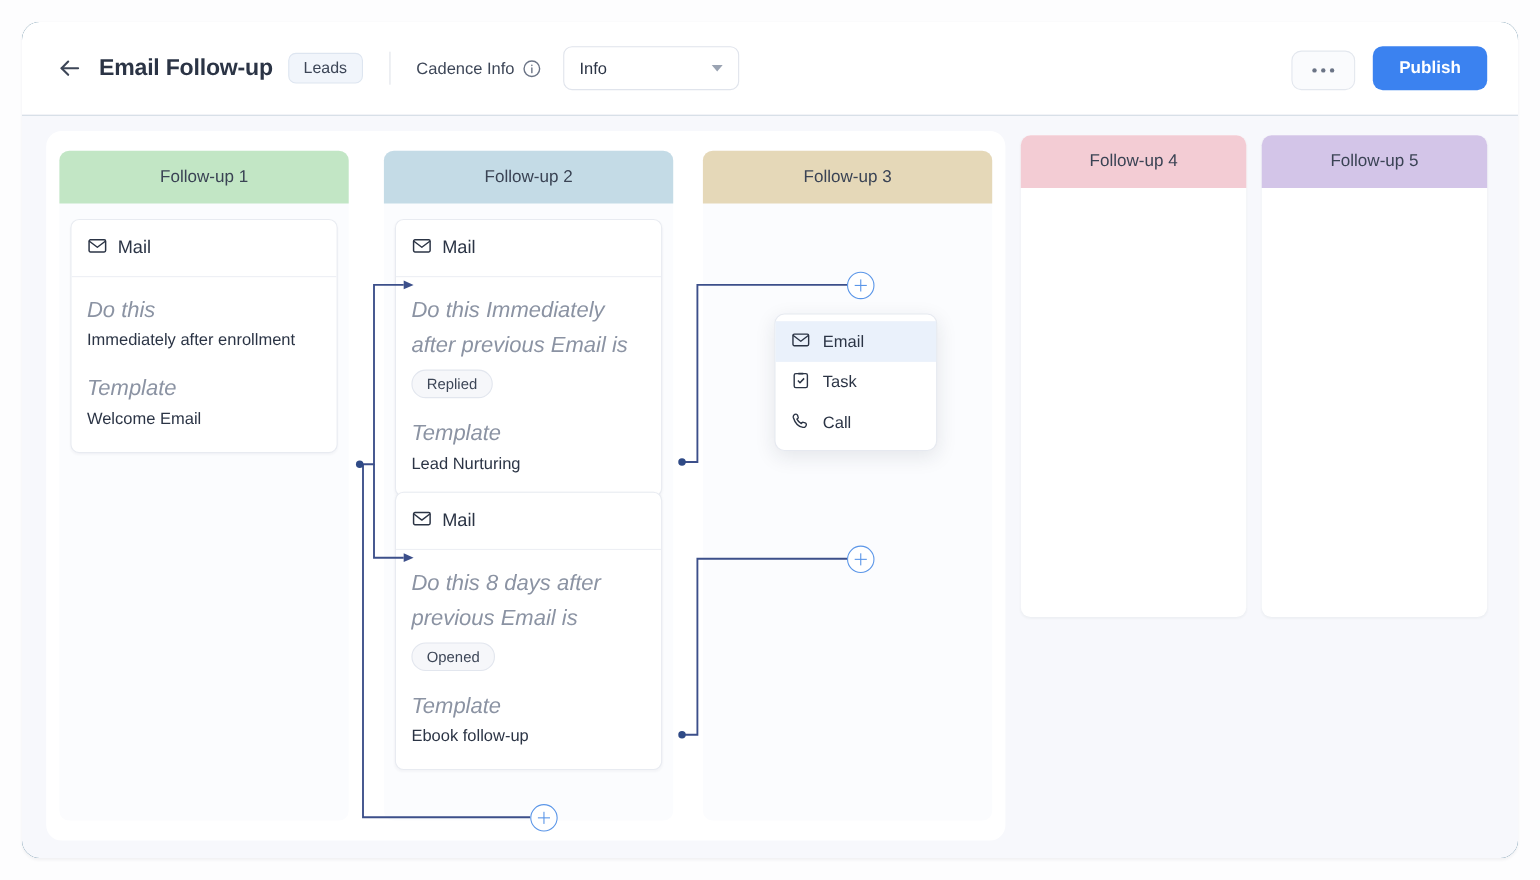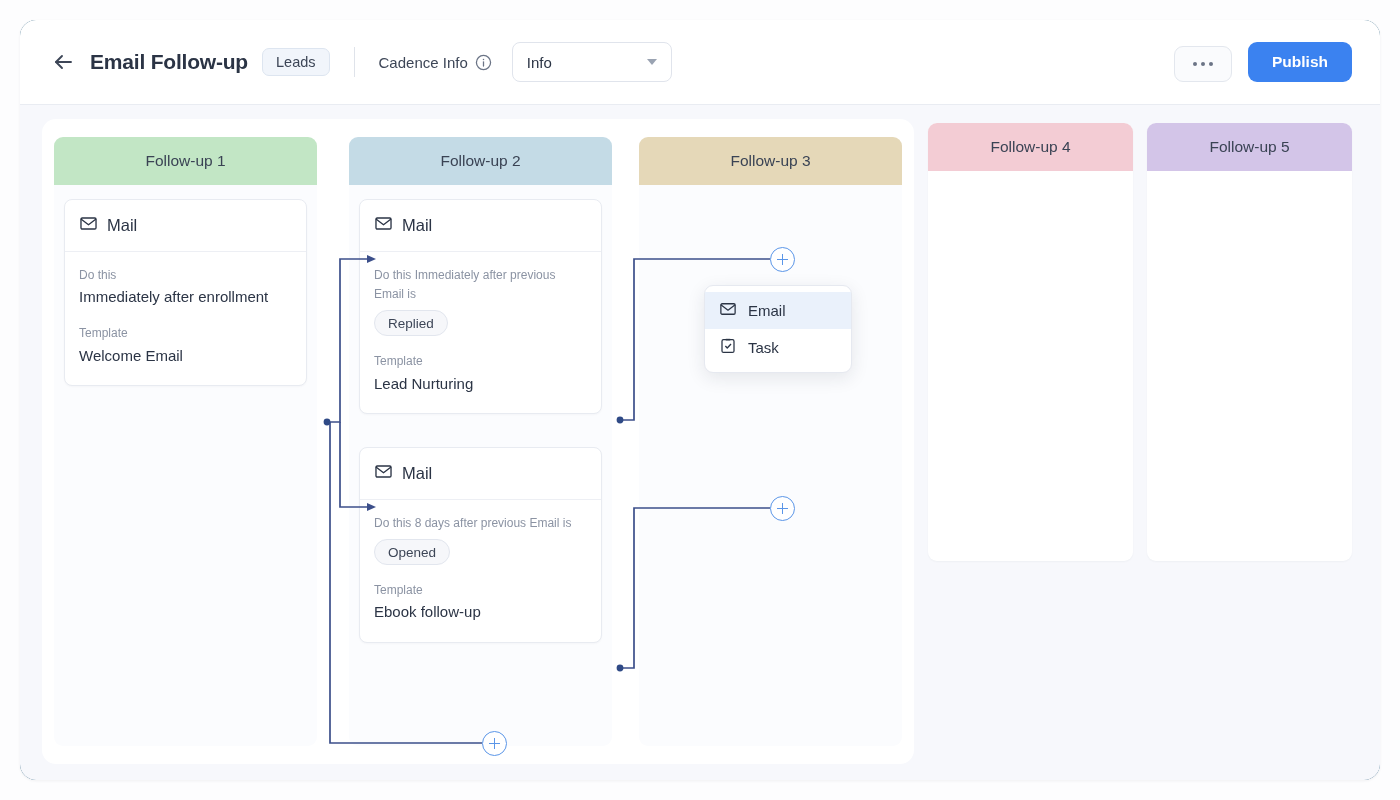--- a/index.html
+++ b/index.html
@@ -204,23 +204,24 @@
     border-bottom: 1px solid #edeff4;
   }
   .card-head-title {
     font-size: 16.5px;
     color: #2b3445;
   }
   .card-body {
     padding: 14px 14px 18px 14px;
   }
   .field-label {
-    font-size: 12px;
+    font-size: 20px;
     color: #8b93a3;
     line-height: 1.6;
+    font-style: italic;
   }
   .field-value {
     font-size: 15px;
     color: #2b3445;
     line-height: 1.55;
   }
   .chip {
     display: inline-flex;
     align-items: center;
     height: 26px;
@@ -457,16 +458,24 @@
         <span>
           <svg width="18" height="18" viewBox="0 0 24 24" fill="none" stroke="#2b3445" stroke-width="1.7" stroke-linejoin="round">
             <rect x="4" y="3.5" width="16" height="17" rx="2"></rect>
             <line x1="9" y1="3.5" x2="15" y2="3.5" stroke-width="2.2"></line>
             <polyline points="8.5,12 11,14.6 16,9.3" stroke-width="1.8"></polyline>
           </svg>
         </span>
         <span>Task</span>
       </div>
 
+      <div class="dd-item">
+        <span>
+          <svg width="18" height="18" viewBox="0 0 24 24" fill="none" stroke="#2b3445" stroke-width="1.7" stroke-linecap="round" stroke-linejoin="round">
+            <path d="M6.2 3.3c1 0 1.5.6 1.8 1.4l.8 2c.3.7.1 1.4-.5 1.9l-1 .8a11.5 11.5 0 0 0 5.3 5.3l.8-1c.5-.6 1.2-.8 1.9-.5l2 .8c.8.3 1.4.8 1.4 1.8 0 2.2-1.9 3.9-4 3.5C8.8 18.6 5.4 15.2 2.9 7.3 2.5 5.2 4 3.3 6.2 3.3z"></path>
+          </svg>
+        </span>
+        <span>Call</span>
+      </div>
     </div>
 
   </div>
 </div>
 
 </body></html>

